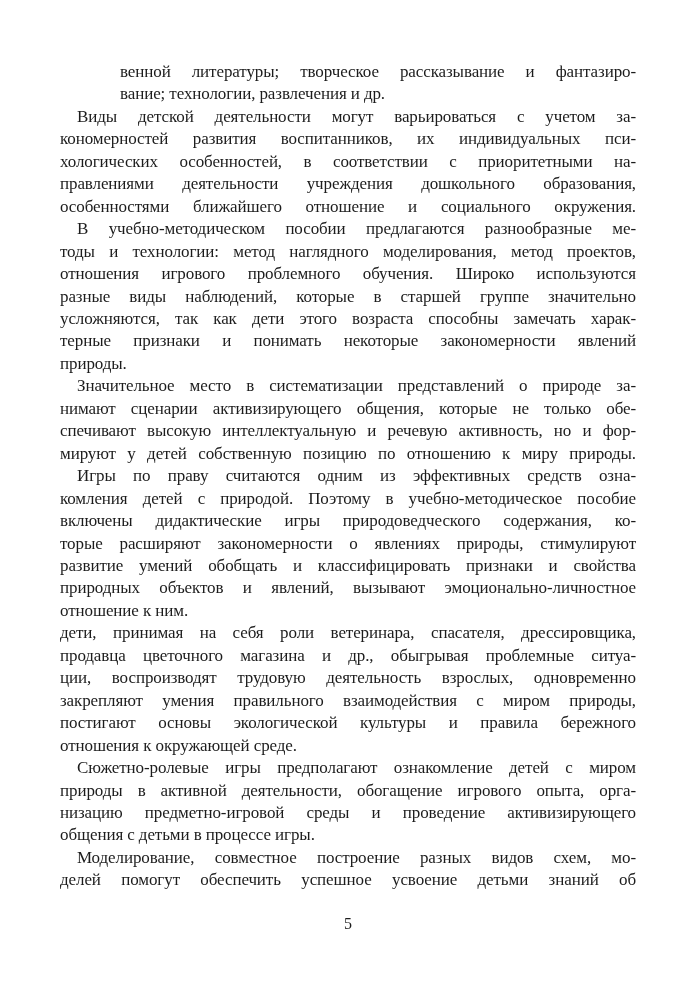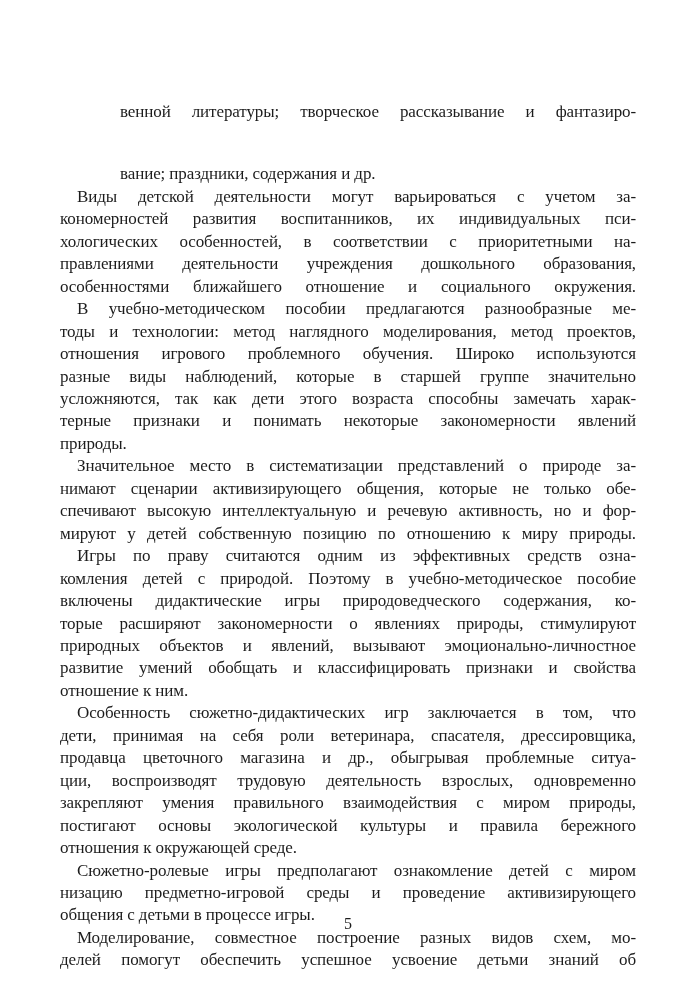--- a/index.html
+++ b/index.html
@@ -19,67 +19,67 @@
     position: absolute;
     left: 60px; top: 61px;
     width: 576px;
     font-size: 17px;
     line-height: 22.45px;
     letter-spacing: -0.1px;
   }
   .line { text-align: left; white-space: normal; }
   .line.j { text-align: justify; text-align-last: justify; }
   .line.ind { text-indent: 17px; font-family: Liberation Serif, serif; }
-  .line.hang { padding-left: 60px; margin-top: 40px; }
+  .line.hang { padding-left: 60px; }
   .page-number {
     position: absolute;
     top: 915px; left: 60px;
     width: 576px;
     text-align: center;
     font-size: 16px;
     color: #1c1c1c;
   }
 </style>
 </head>
 <body>
 
 <div class="page">
   <div class="text-block">
       <div class="line j hang">венной литературы; творческое рассказывание и фантазиро-</div>
-      <div class="line hang">вание; праздники, содержания и др.</div>
+      <div class="line hang">вание; технологии, развлечения и др.</div>
       <div class="line j ind">Виды детской деятельности могут варьироваться с учетом за-</div>
       <div class="line j">кономерностей развития воспитанников, их индивидуальных пси-</div>
       <div class="line j">хологических особенностей, в соответствии с приоритетными на-</div>
       <div class="line j">правлениями деятельности учреждения дошкольного образования,</div>
       <div class="line j">особенностями ближайшего отношение и социального окружения.</div>
       <div class="line j ind">В учебно-методическом пособии предлагаются разнообразные ме-</div>
       <div class="line j">тоды и технологии: метод наглядного моделирования, метод проектов,</div>
       <div class="line j">отношения игрового проблемного обучения. Широко используются</div>
       <div class="line j">разные виды наблюдений, которые в старшей группе значительно</div>
       <div class="line j">усложняются, так как дети этого возраста способны замечать харак-</div>
       <div class="line j">терные признаки и понимать некоторые закономерности явлений</div>
       <div class="line">природы.</div>
       <div class="line j ind">Значительное место в систематизации представлений о природе за-</div>
       <div class="line j">нимают сценарии активизирующего общения, которые не только обе-</div>
       <div class="line j">спечивают высокую интеллектуальную и речевую активность, но и фор-</div>
       <div class="line j">мируют у детей собственную позицию по отношению к миру природы.</div>
       <div class="line j ind">Игры по праву считаются одним из эффективных средств озна-</div>
       <div class="line j">комления детей с природой. Поэтому в учебно-методическое пособие</div>
       <div class="line j">включены дидактические игры природоведческого содержания, ко-</div>
       <div class="line j">торые расширяют закономерности о явлениях природы, стимулируют</div>
+      <div class="line j">развитие умений обобщать и классифицировать признаки и свойства</div>
       <div class="line j">природных объектов и явлений, вызывают эмоционально-личностное</div>
-      <div class="line j">развитие умений обобщать и классифицировать признаки и свойства</div>
       <div class="line">отношение к ним.</div>
-      <div class="line j ind">Особенность сюжетно-дидактических игр заключается в том, что</div>
       <div class="line j">дети, принимая на себя роли ветеринара, спасателя, дрессировщика,</div>
       <div class="line j">продавца цветочного магазина и др., обыгрывая проблемные ситуа-</div>
       <div class="line j">ции, воспроизводят трудовую деятельность взрослых, одновременно</div>
       <div class="line j">закрепляют умения правильного взаимодействия с миром природы,</div>
       <div class="line j">постигают основы экологической культуры и правила бережного</div>
       <div class="line">отношения к окружающей среде.</div>
       <div class="line j ind">Сюжетно-ролевые игры предполагают ознакомление детей с миром</div>
+      <div class="line j">природы в активной деятельности, обогащение игрового опыта, орга-</div>
       <div class="line j">низацию предметно-игровой среды и проведение активизирующего</div>
       <div class="line">общения с детьми в процессе игры.</div>
       <div class="line j ind">Моделирование, совместное построение разных видов схем, мо-</div>
       <div class="line j">делей помогут обеспечить успешное усвоение детьми знаний об</div>
     </div>
   <div class="page-number">5</div>
 </div>
 
 </body></html>

